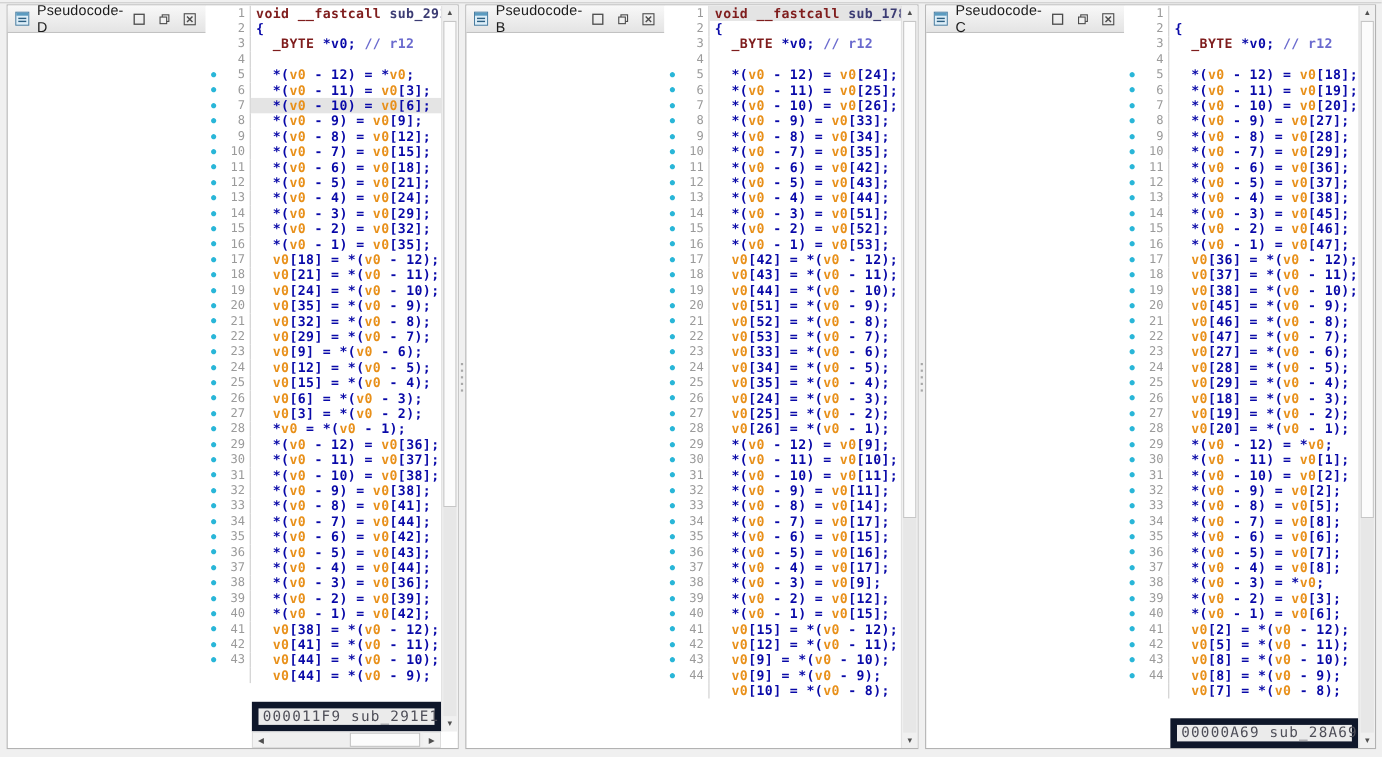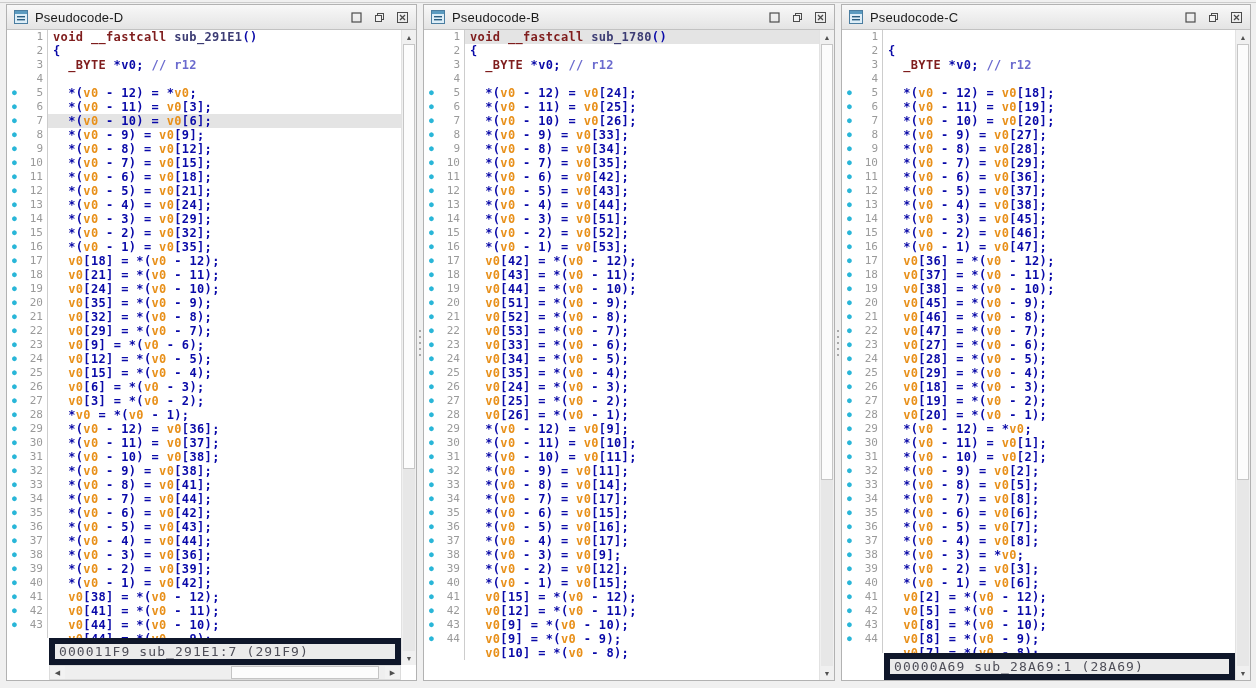--- a/index.html
+++ b/index.html
@@ -1,21 +1,21 @@
 <!DOCTYPE html>
 <html><head>
 <meta charset="utf-8">
 <style>
   * { margin:0; padding:0; box-sizing:border-box; }
   html,body { width:1256px; height:688px; overflow:hidden; background:#f0f0f0;
               font-family:"Liberation Sans", sans-serif; }
   .topline { position:absolute; left:0; top:2px; width:100%; height:1px; background:#cccccc; }
 
   .panel { position:absolute; top:4px; height:677px; background:#ffffff;
-           border:1px solid #b2b2b2; display:flex; flex-direction:column; }
+           border:1px solid #b2b2b2; display:flex; flex-direction:row; }
   #panel-D { left:6px;   width:411px; }
   #panel-B { left:423px; width:412px; }
   #panel-C { left:841px; width:410px; }
 
   .titlebar { height:25px; flex:0 0 25px; background:linear-gradient(#f8f8f8,#e4e4e4);
               border-bottom:1px solid #c2c2c2; display:flex; align-items:center;
               padding:0 7px 0 6px; gap:6px; }
   .title { font-size:13px; color:#1b1b1b; letter-spacing:0.2px; }
   .winbtns { margin-left:auto; display:flex; gap:9px; align-items:center; }
   .winbtn { width:14px; height:14px; display:flex; align-items:center; justify-content:center; cursor:default; }

